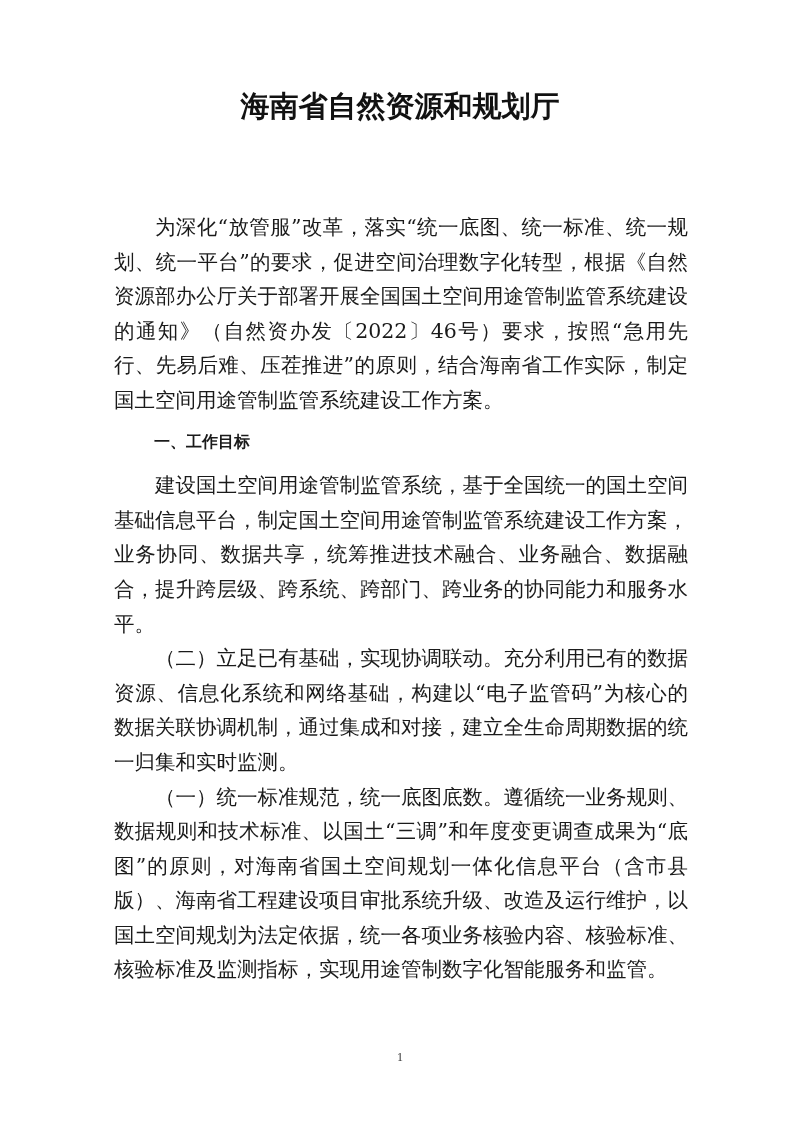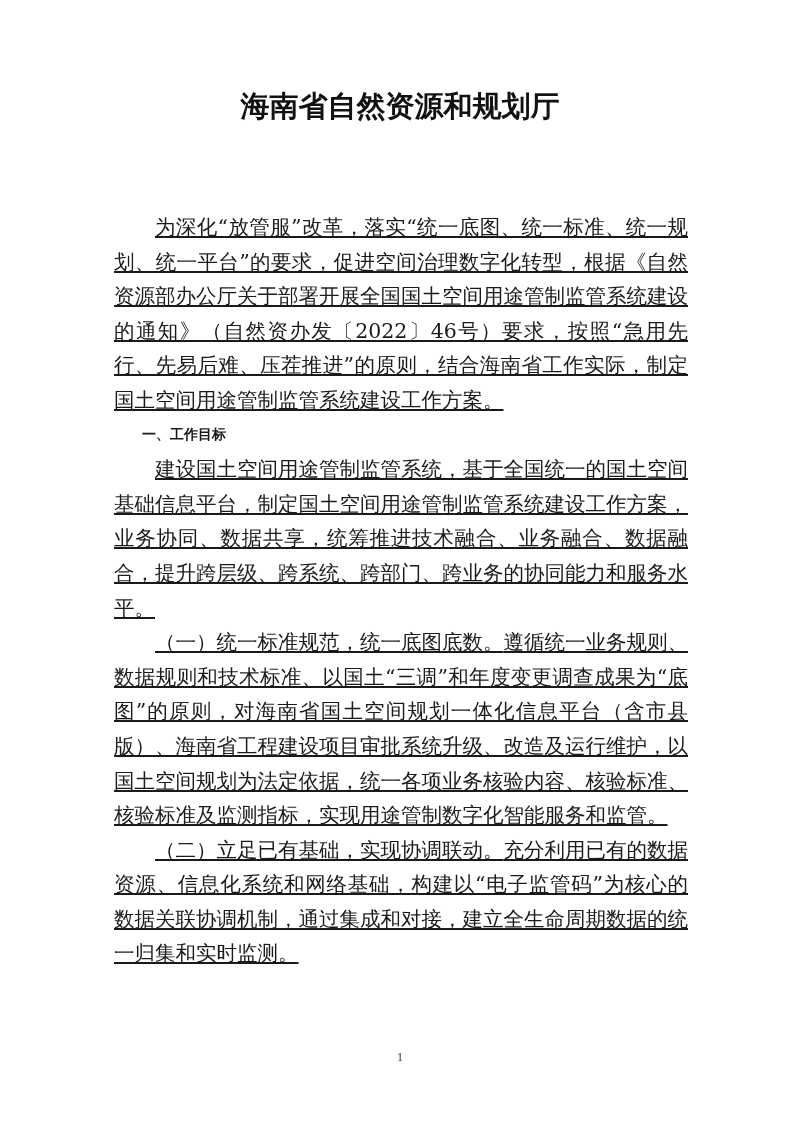--- a/index.html
+++ b/index.html
@@ -46,28 +46,27 @@
       font-family: "DejaVu Serif", "Liberation Serif", serif;
       font-size: 20.5px;
       line-height: 34.6px;
       color: #1a1a1a;
     }
     .para {
       margin: 0;
       text-indent: 2em;
       text-align: justify;
       text-align-last: left;
-      text-decoration: underline;
     }
     .heading {
-      margin: 0;
+      margin: 8px;
       text-indent: 2em;
       font-family: Liberation Mono, monospace;
       font-weight: bold;
-      font-size: 14px;
+      font-size: 16px;
     }
     .lead {
       font-weight: normal;
     }
     .page-number {
       position: absolute;
       left: 0;
       width: 800px;
       top: 1050px;
       text-align: center;
@@ -85,19 +84,19 @@
     <span class="title-line">海南省自然资源和规划厅</span>
   </div>
 
   <div class="body">
     <p class="para">为深化“放管服”改革，落实“统一底图、统一标准、统一规划、统一平台”的要求，促进空间治理数字化转型，根据《自然资源部办公厅关于部署开展全国国土空间用途管制监管系统建设的通知》（自然资办发〔2022〕46号）要求，按照“急用先行、先易后难、压茬推进”的原则，结合海南省工作实际，制定国土空间用途管制监管系统建设工作方案。</p>
 
     <p class="heading">一、工作目标</p>
 
     <p class="para">建设国土空间用途管制监管系统，基于全国统一的国土空间基础信息平台，制定国土空间用途管制监管系统建设工作方案，业务协同、数据共享，统筹推进技术融合、业务融合、数据融合，提升跨层级、跨系统、跨部门、跨业务的协同能力和服务水平。</p>
 
+    <p class="para"><span class="lead">（二）立足已有基础，实现协调联动。</span><span>充分利用已有的数据资源、信息化系统和网络基础，构建以“电子监管码”为核心的数据关联协调机制，通过集成和对接，建立全生命周期数据的统一归集和实时监测。</span></p>
+
     <p class="para"><span class="lead">（一）统一标准规范，统一底图底数。</span><span>遵循统一业务规则、数据规则和技术标准、以国土“三调”和年度变更调查成果为“底图”的原则，对海南省国土空间规划一体化信息平台（含市县版）、海南省工程建设项目审批系统升级、改造及运行维护，以国土空间规划为法定依据，统一各项业务核验内容、核验标准、核验标准及监测指标，实现用途管制数字化智能服务和监管。</span></p>
-
-    <p class="para"><span class="lead">（二）立足已有基础，实现协调联动。</span><span>充分利用已有的数据资源、信息化系统和网络基础，构建以“电子监管码”为核心的数据关联协调机制，通过集成和对接，建立全生命周期数据的统一归集和实时监测。</span></p>
   </div>
 
   <div class="page-number">1</div>
 </div>
 
 </body></html>

